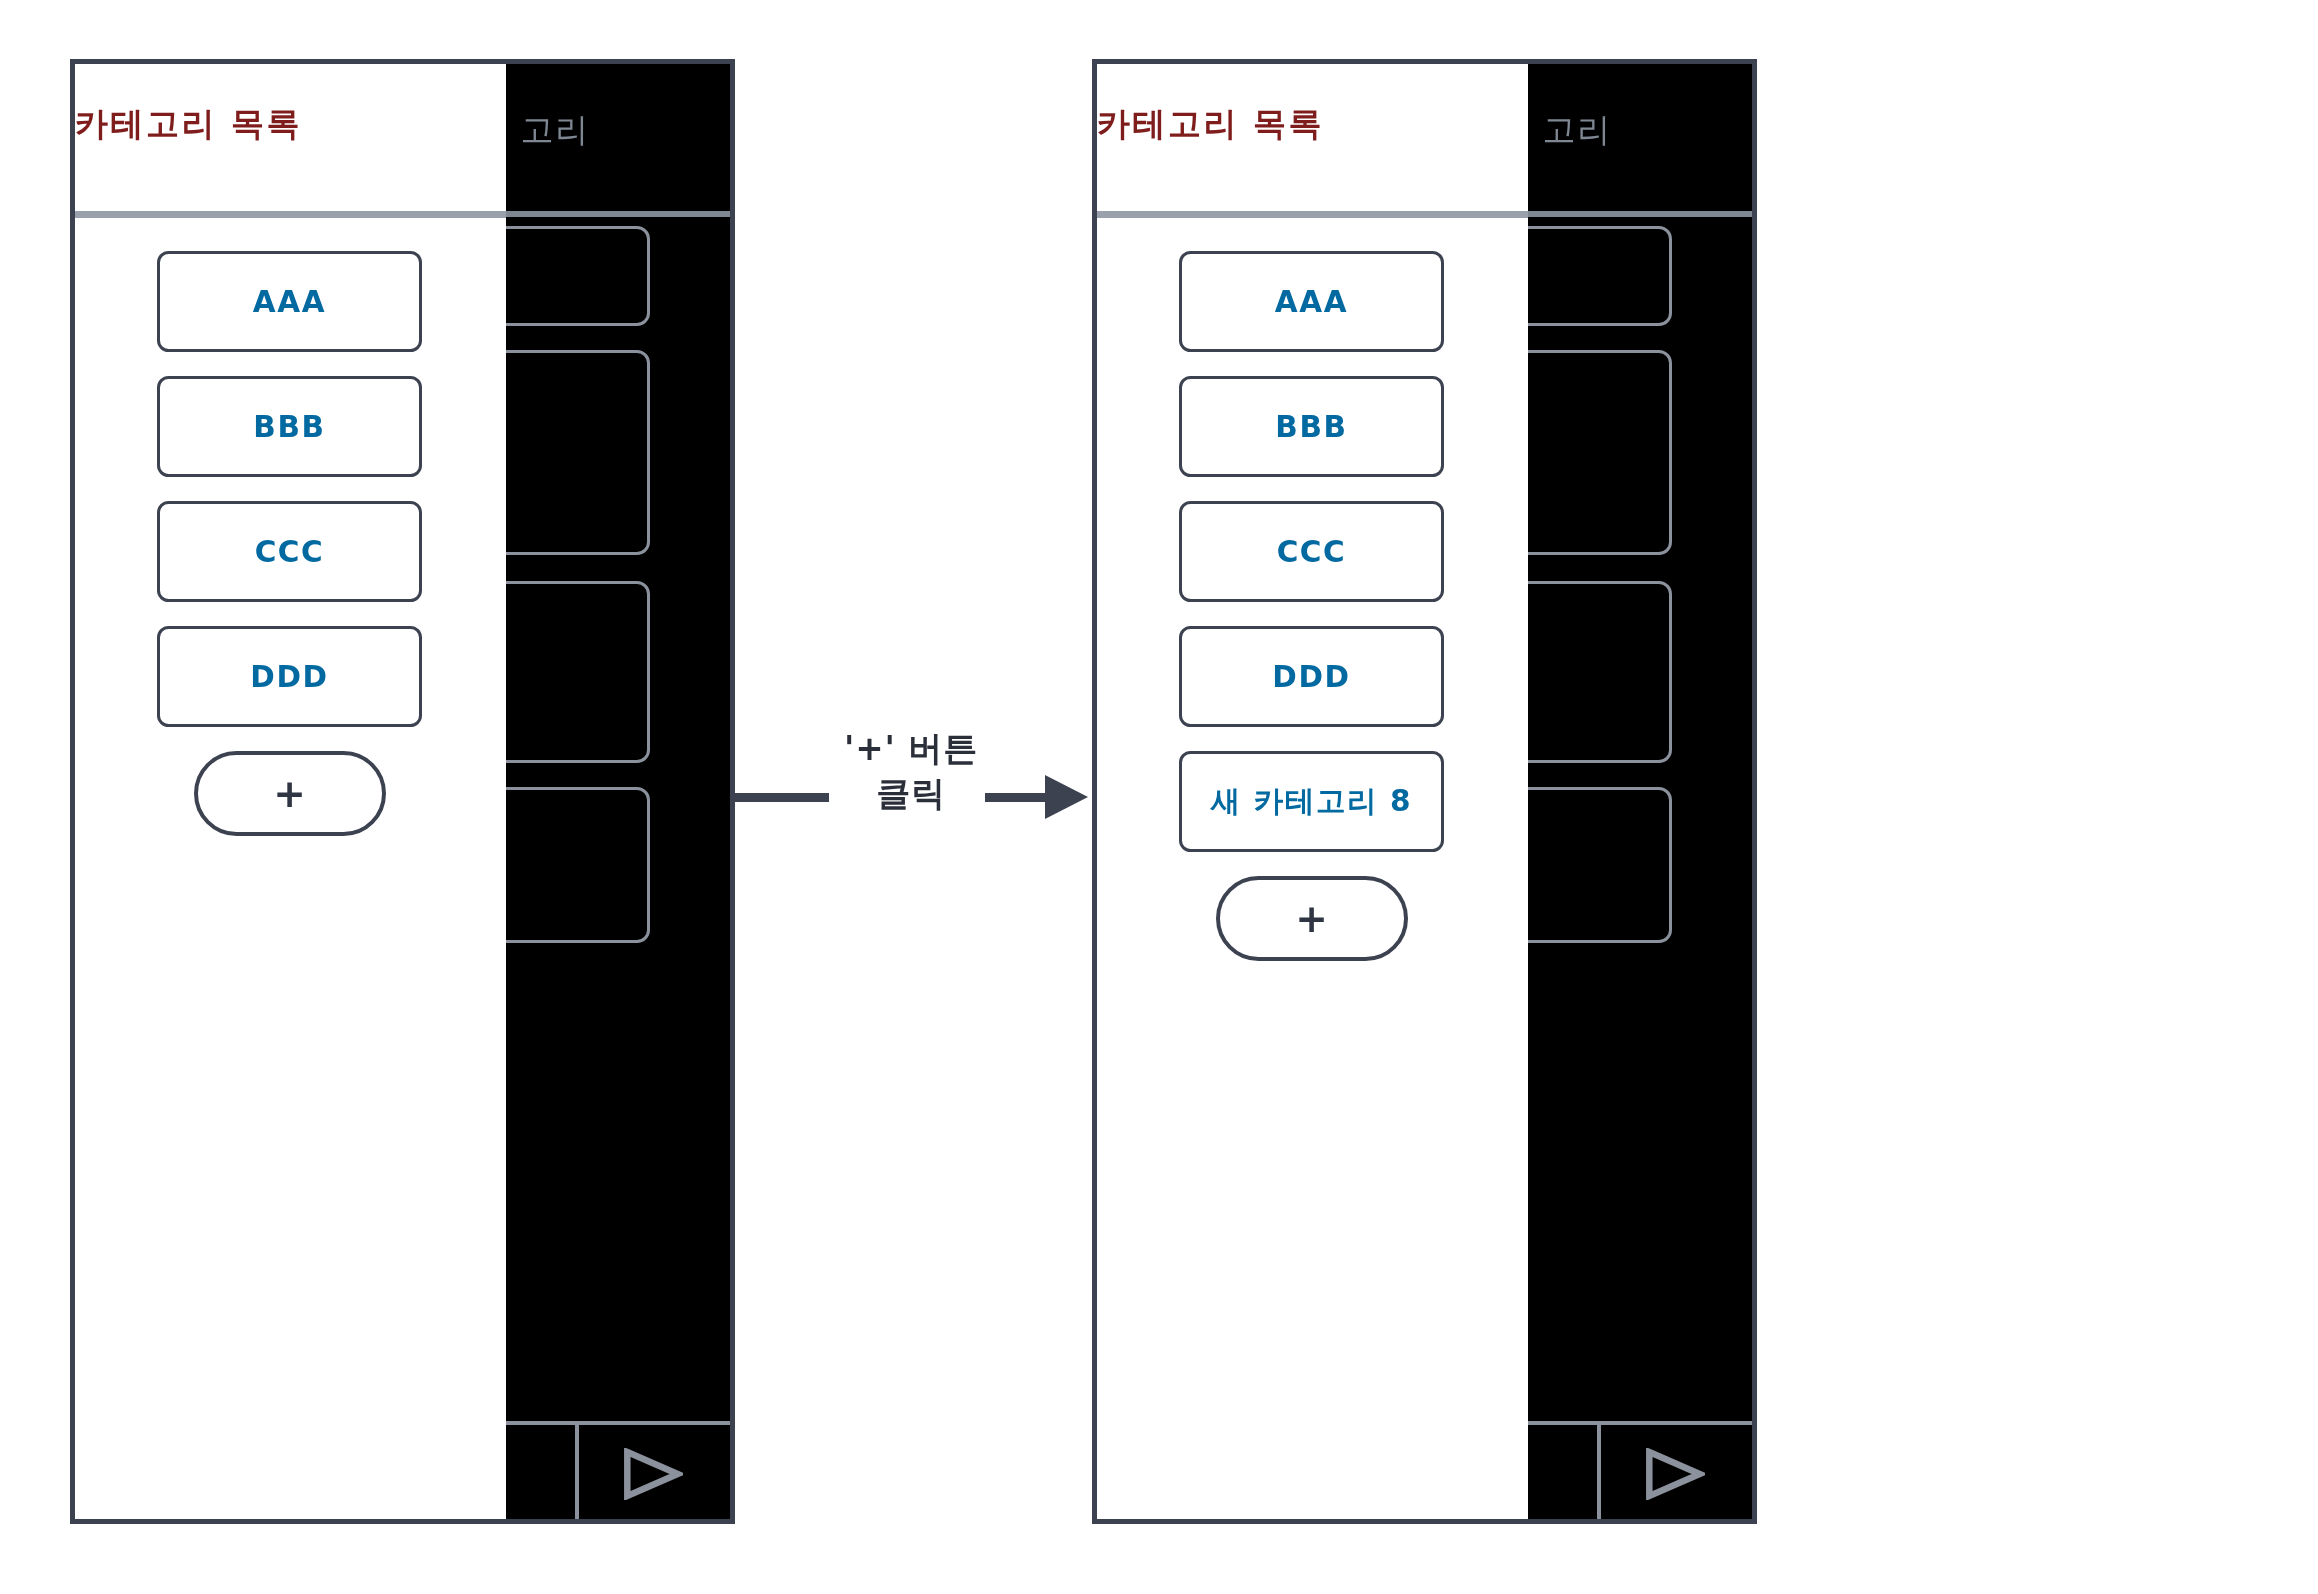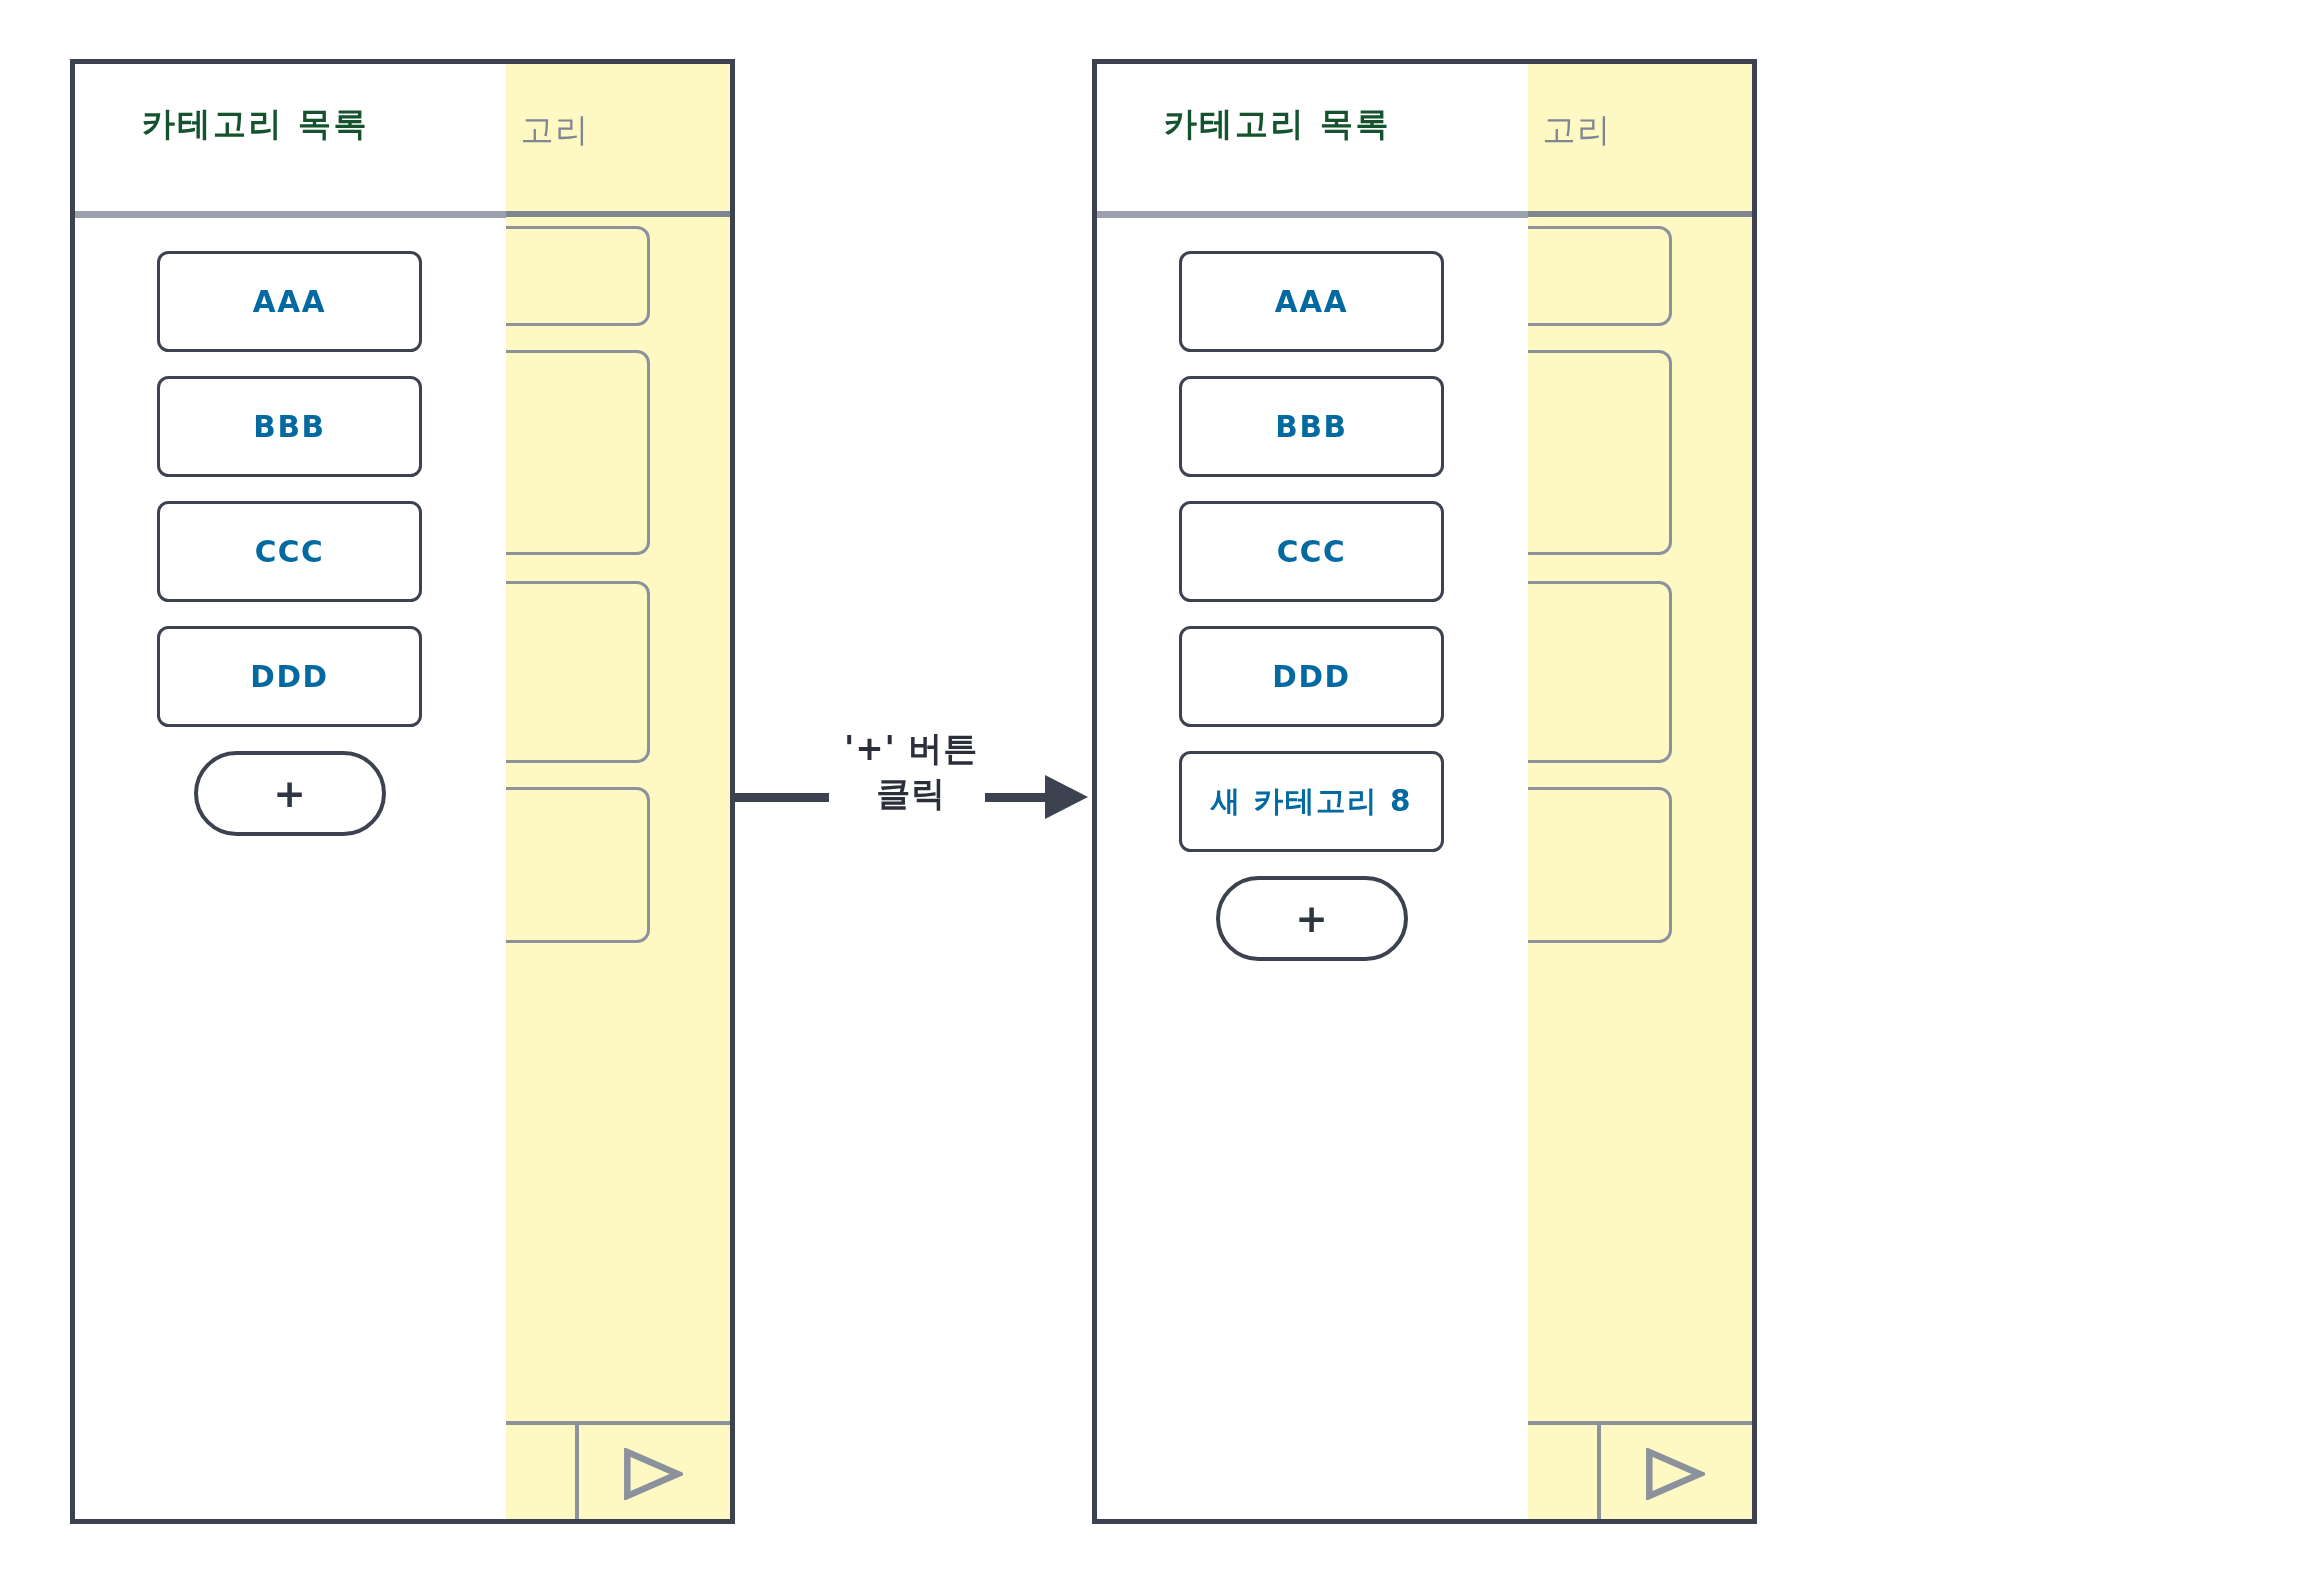--- a/index.html
+++ b/index.html
@@ -31,21 +31,21 @@
   .panel-left  { left: 70px;  top: 59px; }
   .panel-right { left: 1092px; top: 59px; }
 
   
   .grey-layer {
     position: absolute;
     top: 0;
     right: 0;
     width: 229px;
     height: 100%;
-    background: #fef9c3;
+    background: #000000;
   }
   .grey-header-label {
     position: absolute;
     left: 19.6px;
     top: 44px;
     font-size: 33px;
     color: #7f8793;
     letter-spacing: 1.6px;
     white-space: nowrap;
   }
@@ -101,24 +101,24 @@
     top: 0;
     width: 431px;
     height: 100%;
     background: #ffffff;
   }
   .panel-title {
     position: absolute;
     left: 0;
     top: 38px;
     width: 361px;
-    text-align: center;
+    text-align: left;
     font-size: 33px;
     font-weight: 700;
-    color: #14532d;
+    color: #7f1d1d;
     letter-spacing: 2.5px;
     white-space: nowrap;
   }
   .white-divider {
     position: absolute;
     left: 0;
     top: 147px;
     width: 431px;
     height: 7.4px;
     background: #9aa1ac;

